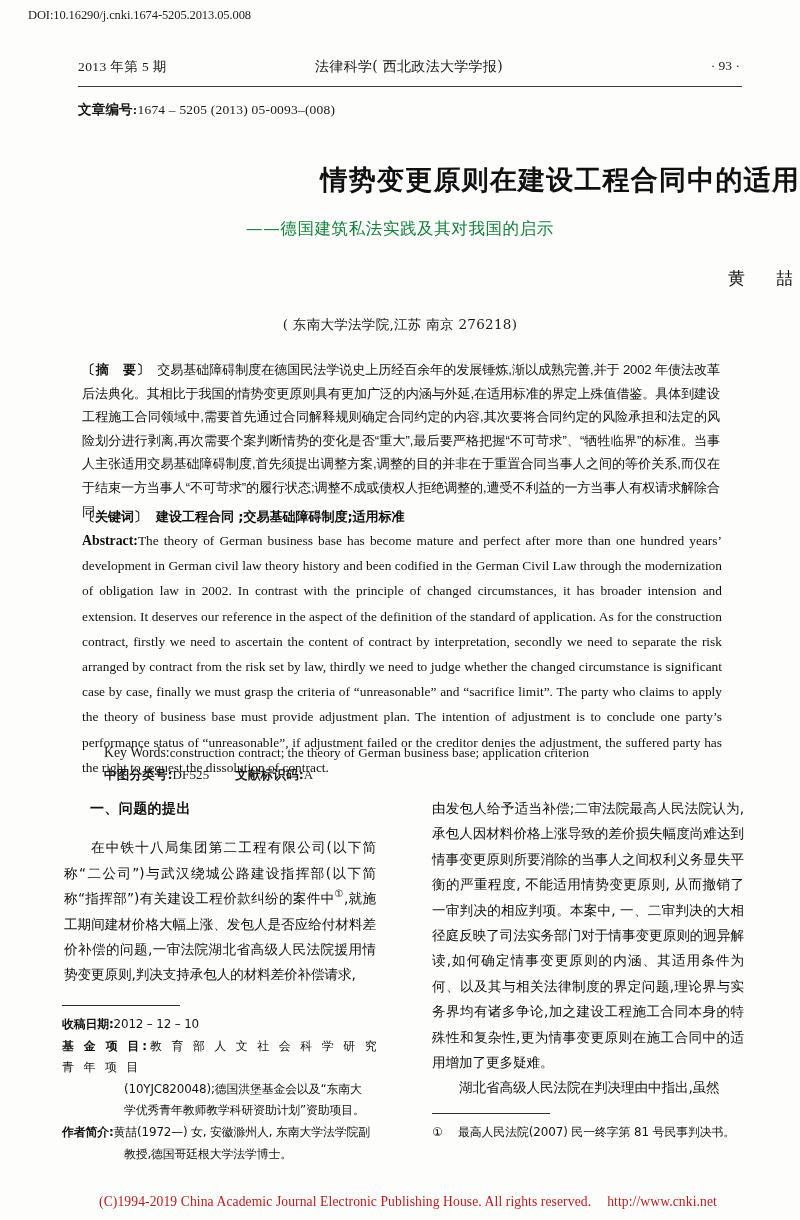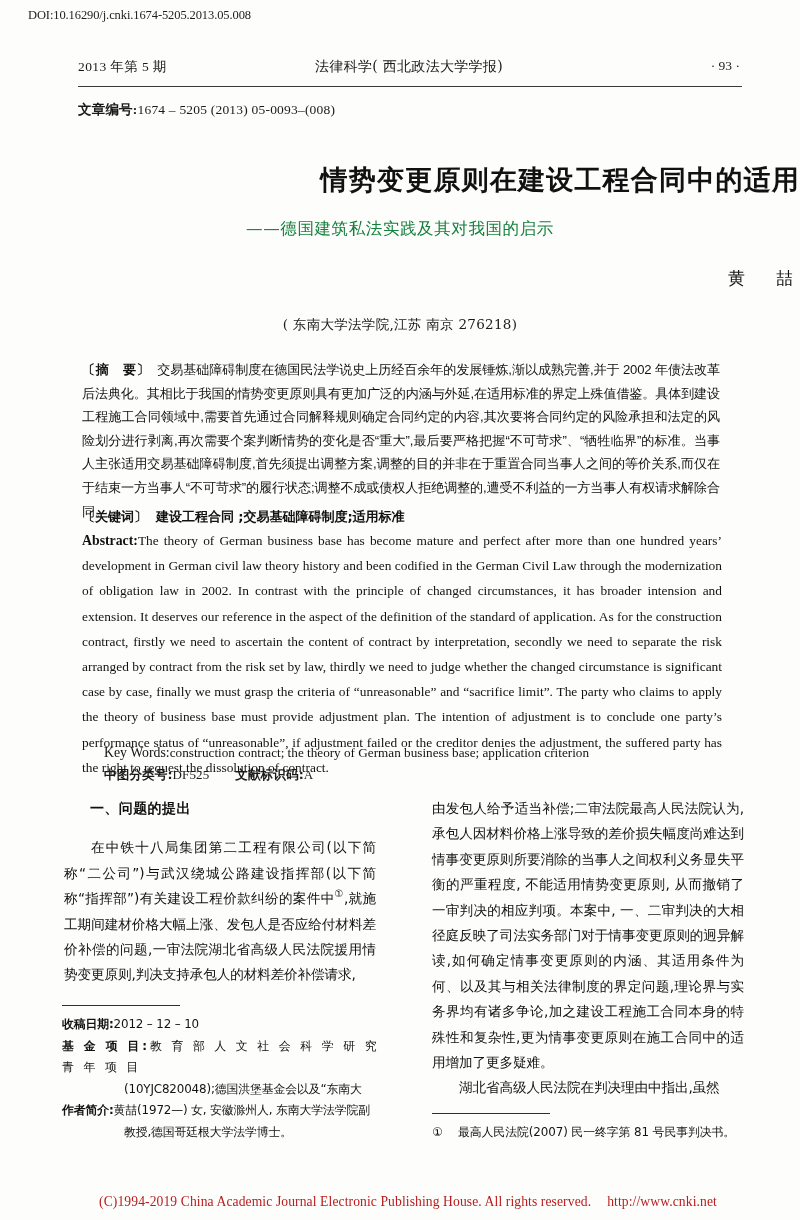--- a/index.html
+++ b/index.html
@@ -349,20 +349,21 @@
   <div class="col col-right">
     <p class="para" style="text-indent:0">由发包人给予适当补偿;二审法院最高人民法院认为,承包人因材料价格上涨导致的差价损失幅度尚难达到情事变更原则所要消除的当事人之间权利义务显失平衡的严重程度, 不能适用情势变更原则, 从而撤销了一审判决的相应判项。本案中, 一、二审判决的大相径庭反映了司法实务部门对于情事变更原则的迥异解读,如何确定情事变更原则的内涵、其适用条件为何、以及其与相关法律制度的界定问题,理论界与实务界均有诸多争论,加之建设工程施工合同本身的特殊性和复杂性,更为情事变更原则在施工合同中的适用增加了更多疑难。</p>
     <p class="para">湖北省高级人民法院在判决理由中指出,虽然</p>
   </div>
 
   <div class="fn-rule"></div>
   <div class="fnotes">
     <span class="row"><span class="lbl">收稿日期:</span><span>2012 – 12 – 10</span></span>
     <span class="row"><span class="lbl spread">基 金 项 目:</span><span class="spread">教 育 部 人 文 社 会 科 学 研 究 青 年 项 目</span></span>
     <span class="ind">(10YJC820048);德国洪堡基金会以及“东南大</span>
+    <span class="ind">学优秀青年教师教学科研资助计划”资助项目。</span>
     <span class="row"><span class="lbl">作者简介:</span><span>黄喆(1972—) 女, 安徽滁州人, 东南大学法学院副</span></span>
     <span class="ind">教授,德国哥廷根大学法学博士。</span>
   </div>
 
   <div class="fn-rule-r"></div>
   <div class="fnotes-r">
     <span class="mk">①</span><span>最高人民法院(2007) 民一终字第 81 号民事判决书。</span>
   </div>
 
   <div class="cnki">

